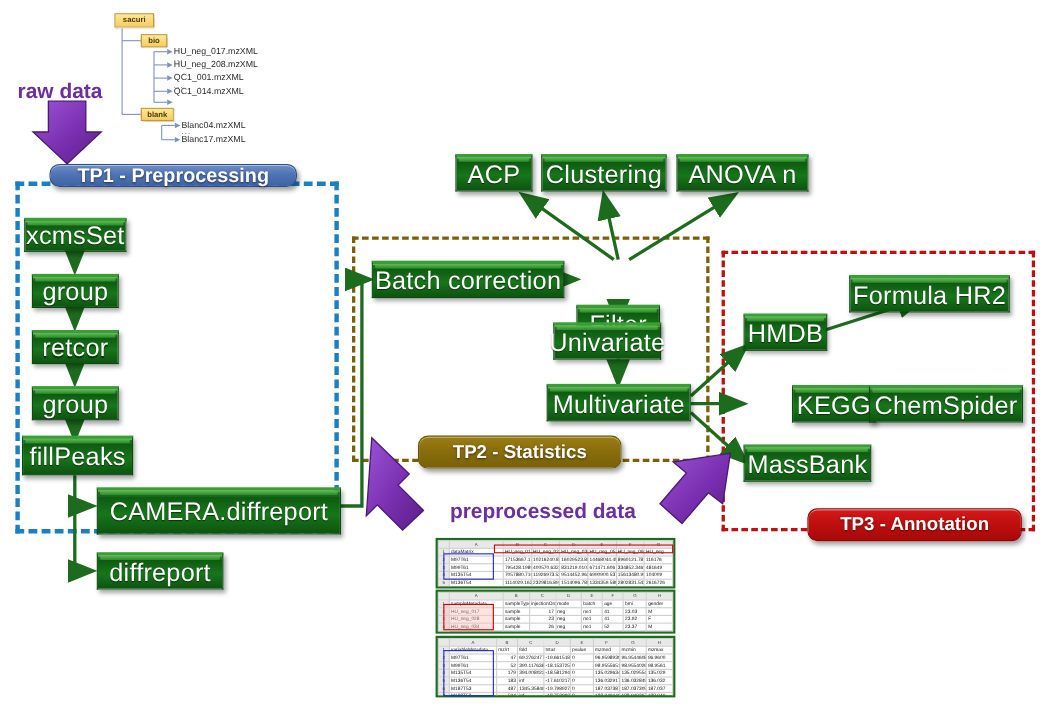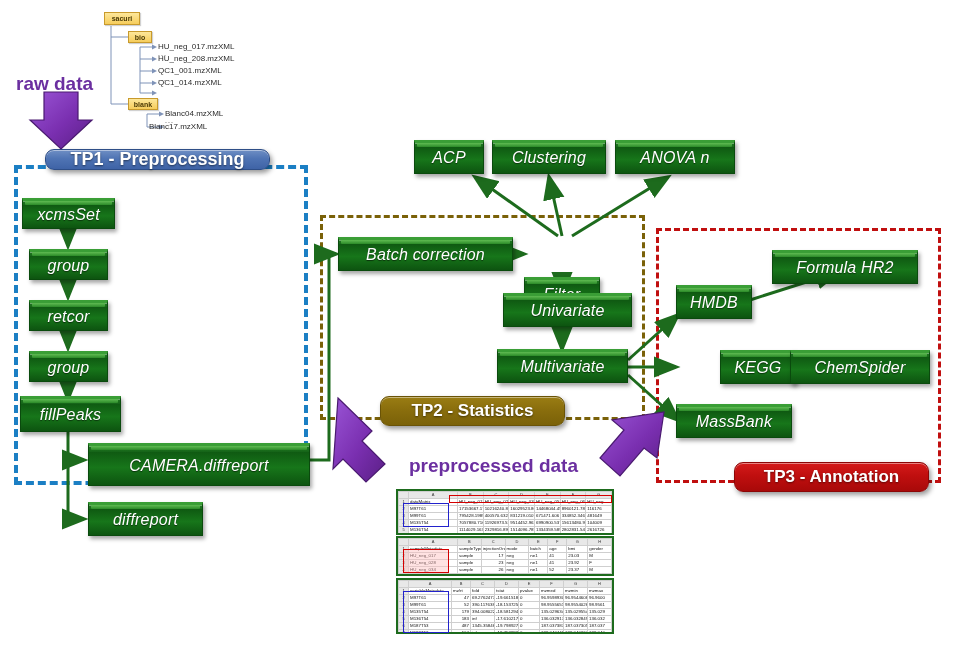--- a/index.html
+++ b/index.html
@@ -10,25 +10,24 @@
 
   
   .gbox{
     position:absolute;box-sizing:border-box;
     background:linear-gradient(180deg,#1f7a1f 0%,#17671a 14%,#0f5a12 15%,#17761a 55%,#0d5410 100%);
     border:1px solid #0a4a0d;
     border-top:3px solid #3a9e36;
     box-shadow:2px 3px 4px rgba(0,0,0,.35), inset 0 1px 0 rgba(255,255,255,.35);
     color:#ffffff;
     display:flex;align-items:center;justify-content:center;
-    font-size:16px;letter-spacing:.2px;
+    font-size:23px;letter-spacing:.2px;
     text-shadow:0 1px 1px rgba(0,0,0,.55);
     white-space:nowrap;
     z-index:6;
-    font-style:italic;
   }
   .gbox::before{
     content:"";position:absolute;left:2px;right:2px;top:0px;height:4px;
     background:linear-gradient(180deg,#5fbb52,#2b8a28);
     border-radius:1px;
   }
 
   
   .banner{
     position:absolute;box-sizing:border-box;border-radius:9px;
@@ -127,21 +126,21 @@
 
   <div class="treefile" style="left:158px;top:42px;">HU_neg_017.mzXML</div>
   <div class="treedots" style="left:158px;top:50px;">...</div>
   <div class="treefile" style="left:158px;top:54px;">HU_neg_208.mzXML</div>
   <div class="treefile" style="left:158px;top:66px;">QC1_001.mzXML</div>
   <div class="treedots" style="left:158px;top:75px;">...</div>
   <div class="treefile" style="left:158px;top:78px;">QC1_014.mzXML</div>
 
   <div class="treefile" style="left:165px;top:109px;">Blanc04.mzXML</div>
   <div class="treedots" style="left:165px;top:117px;">...</div>
-  <div class="treefile" style="left:149px;top:122px;text-align:right;">Blanc17.mzXML</div>
+  <div class="treefile" style="left:165px;top:122px;text-align:right;">Blanc17.mzXML</div>
 
   <div class="frame frame-tp1" style="left:14px;top:165px;width:294px;height:320px;"></div>
   <div class="frame frame-tp2" style="left:320px;top:215px;width:325px;height:205px;"></div>
   <div class="frame frame-tp3" style="left:656px;top:228px;width:285px;height:255px;"></div>
 
   <svg class="layer arrows">
     <defs>
       <marker id="ah" markerWidth="9" markerHeight="9" refX="7.5" refY="3.6" orient="auto">
         <polygon points="0,0 9,3.6 0,7.2" fill="#1d6b1d"></polygon>
       </marker>
@@ -218,21 +217,21 @@
   <div class="gbox" style="left:22px;top:198px;width:93px;height:31px;">xcmsSet</div>
   <div class="gbox" style="left:29px;top:249px;width:79px;height:31px;">group</div>
   <div class="gbox" style="left:29px;top:300px;width:79px;height:31px;">retcor</div>
   <div class="gbox" style="left:29px;top:351px;width:79px;height:31px;">group</div>
   <div class="gbox" style="left:20px;top:396px;width:101px;height:36px;">fillPeaks</div>
   <div class="gbox" style="left:88px;top:443px;width:222px;height:43px;">CAMERA.diffreport</div>
   <div class="gbox" style="left:88px;top:502px;width:115px;height:34px;">diffreport</div>
 
   <div class="gbox" style="left:338px;top:237px;width:175px;height:34px;">Batch correction</div>
   <div class="gbox" style="left:524px;top:237px;width:76px;height:34px;margin-top:40px;">Filter</div>
-  <div class="gbox" style="left:503px;top:293px;width:129px;height:34px;text-align:right;">Univariate</div>
+  <div class="gbox" style="left:503px;top:293px;width:98px;height:34px;text-align:right;">Univariate</div>
   <div class="gbox" style="left:497px;top:349px;width:131px;height:34px;">Multivariate</div>
 
   <div class="gbox" style="left:414px;top:140px;width:70px;height:34px;">ACP</div>
   <div class="gbox" style="left:615px;top:140px;width:120px;height:34px;">ANOVA  n</div>
   <div class="gbox" style="left:492px;top:140px;width:114px;height:34px;">Clustering</div>
 
   <div class="gbox" style="left:676px;top:285px;width:76px;height:34px;">HMDB</div>
   <div class="gbox" style="left:676px;top:350px;width:76px;height:34px;margin-left:44px;">KEGG</div>
   <div class="gbox" style="left:676px;top:404px;width:116px;height:34px;">MassBank</div>
   <div class="gbox" style="left:772px;top:250px;width:146px;height:34px;">Formula  HR2</div>

